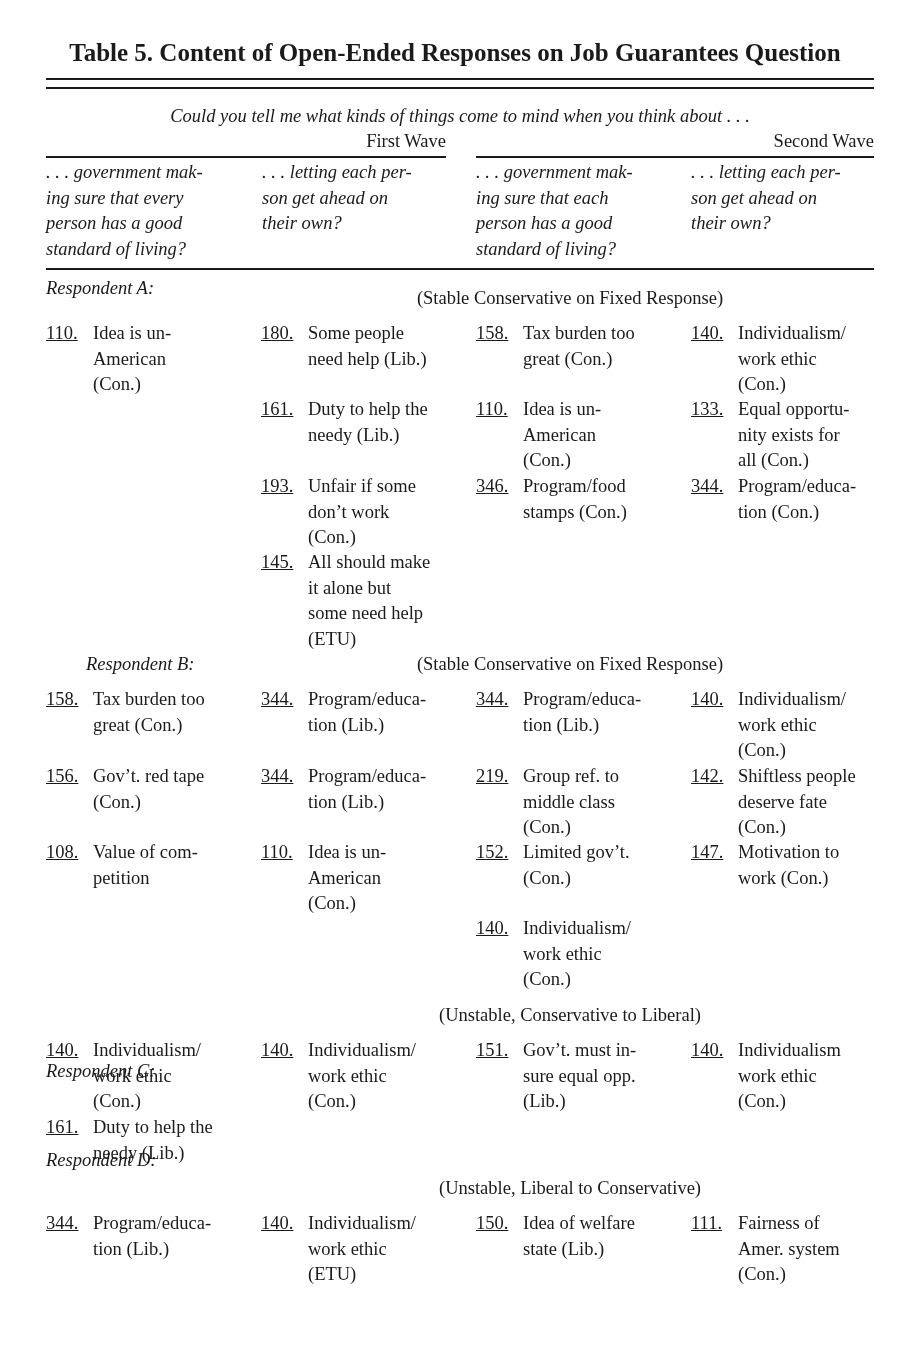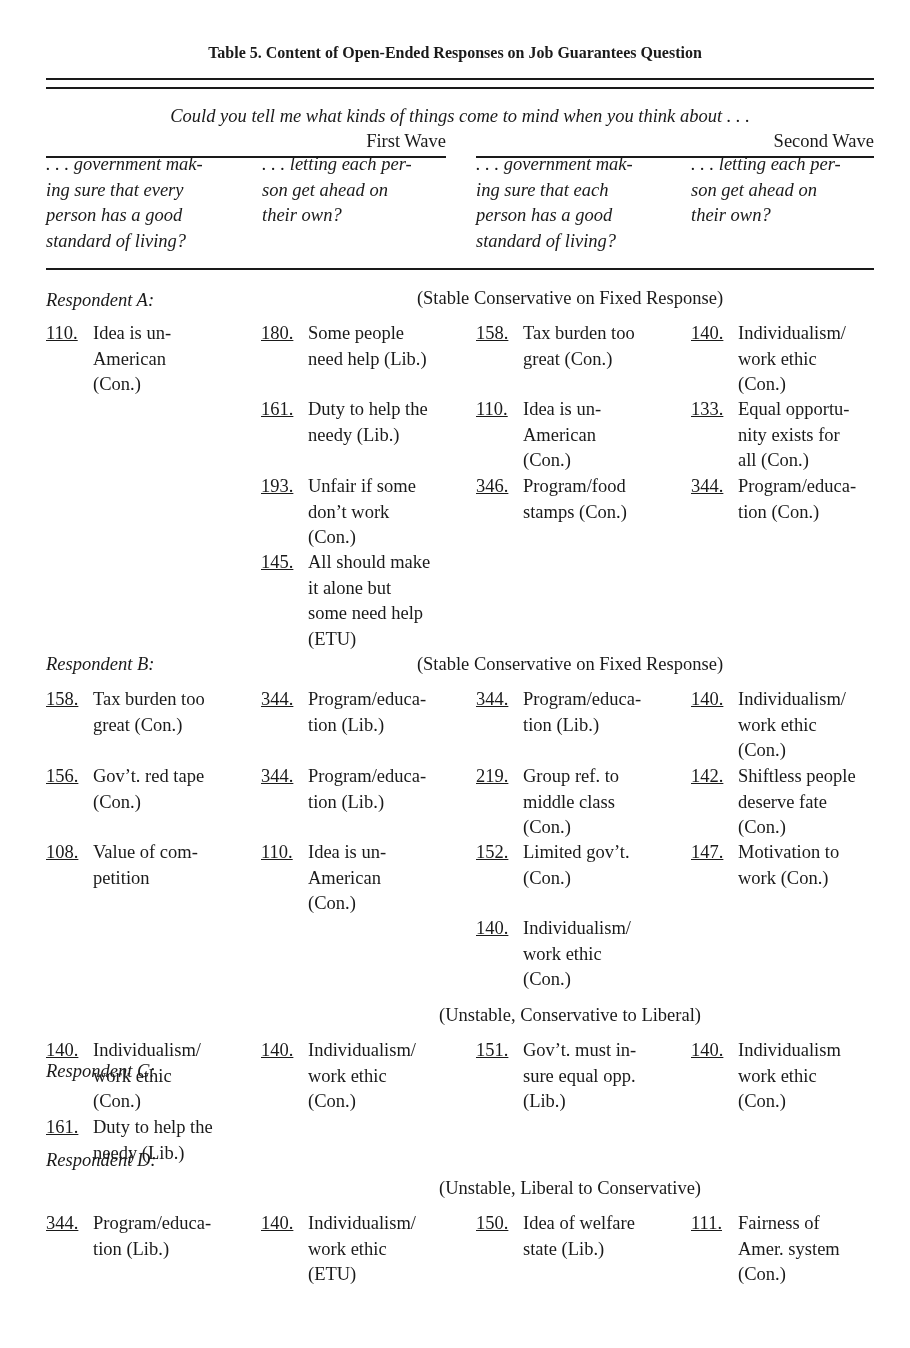--- a/index.html
+++ b/index.html
@@ -1,22 +1,22 @@
 <!DOCTYPE html>
 <html><head>
 <meta charset="utf-8">
 <style>
   html, body { margin: 0; padding: 0; background: #fff; }
   body { width: 910px; height: 1348px; position: relative; overflow: hidden;
          font-family: "Liberation Serif", "DejaVu Serif", serif; color: #1a1a1a; font-size: 18.5px; line-height: 25.5px; }
-  .title { position: absolute; top: 40px; left: 0; width: 910px; text-align: center; font-weight: bold; font-size: 16px; }
+  .title { position: absolute; top: 40px; left: 0; width: 910px; text-align: center; font-weight: bold; font-size: 25px; }
   .rule { position: absolute; height: 0; border-top: 2px solid #1a1a1a; }
   .prompt { position: absolute; top: 104px; left: 0; width: 920px; text-align: center; font-style: italic; }
   .wave { position: absolute; top: 129px; text-align: right; }
-  .colhead { position: absolute; top: 152px; font-style: italic; white-space: pre-line; }
+  .colhead { position: absolute; top: 160px; font-style: italic; white-space: pre-line; }
   .resp-label { position: absolute; left: 46px; font-style: italic; }
   .resp-note { position: absolute; left: 0; width: 1140px; text-align: center; }
   .entry { position: absolute; }
   .entry .num { position: absolute; left: 0; top: 0; text-decoration: underline; }
   .entry .txt { position: absolute; left: 47px; top: 0; white-space: pre-line; width: 170px; }
 </style>
 </head>
 <body>
 
 <div class="title">Table 5. Content of Open-Ended Responses on Job Guarantees Question</div>
@@ -39,21 +39,21 @@
 <div class="colhead" style="left:476px;">. . . government mak-
 ing sure that each
 person has a good
 standard of living?</div>
 <div class="colhead" style="left:691px;">. . . letting each per-
 son get ahead on
 their own?</div>
 <div class="rule" style="top:268px;left:46px;width:828px;"></div>
 
 <div id="body-area">
-    <div class="resp-label" style="top: 288px;">Respondent A:</div>
+    <div class="resp-label" style="top: 276px;">Respondent A:</div>
     <div class="resp-note" style="top: 286px;">(Stable Conservative on Fixed Response)</div>
     <div class="entry" style="left: 46px; top: 321px;">
       <span class="num">110.</span>
       <span class="txt">Idea is un-
 American
 (Con.)</span>
     </div>
     <div class="entry" style="left: 261px; top: 321px;">
       <span class="num">180.</span>
       <span class="txt">Some people
@@ -103,21 +103,21 @@
       <span class="num">133.</span>
       <span class="txt">Equal opportu-
 nity exists for
 all (Con.)</span>
     </div>
     <div class="entry" style="left: 691px; top: 474px;">
       <span class="num">344.</span>
       <span class="txt">Program/educa-
 tion (Con.)</span>
     </div>
-    <div class="resp-label" style="top: 652px;">Respondent B:</div>
+    <div class="resp-label" style="top: 652px; margin-left: 40px;">Respondent B:</div>
     <div class="resp-note" style="top: 652px;">(Stable Conservative on Fixed Response)</div>
     <div class="entry" style="left: 46px; top: 687px;">
       <span class="num">158.</span>
       <span class="txt">Tax burden too
 great (Con.)</span>
     </div>
     <div class="entry" style="left: 46px; top: 764px;">
       <span class="num">156.</span>
       <span class="txt">Gov’t. red tape
 (Con.)</span>

